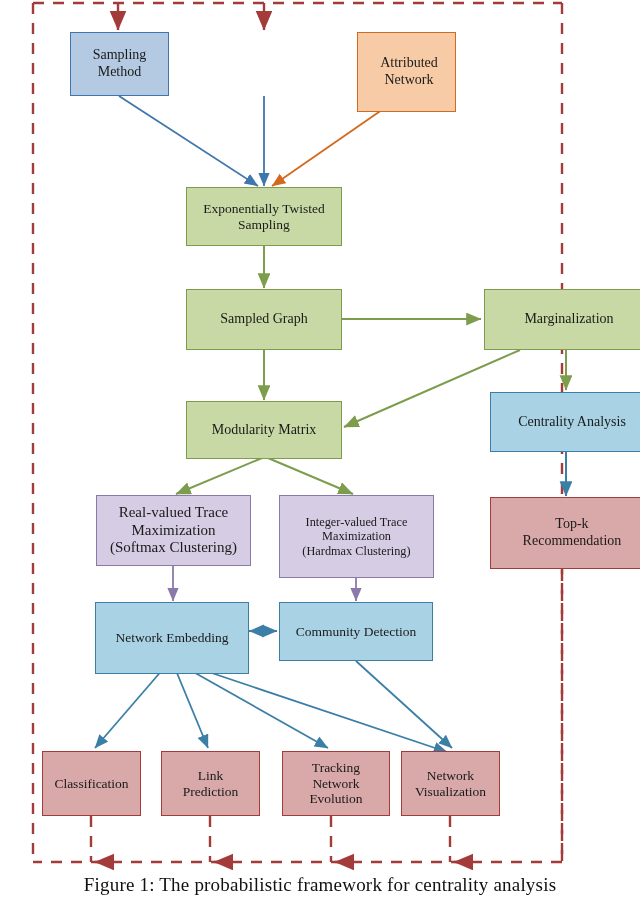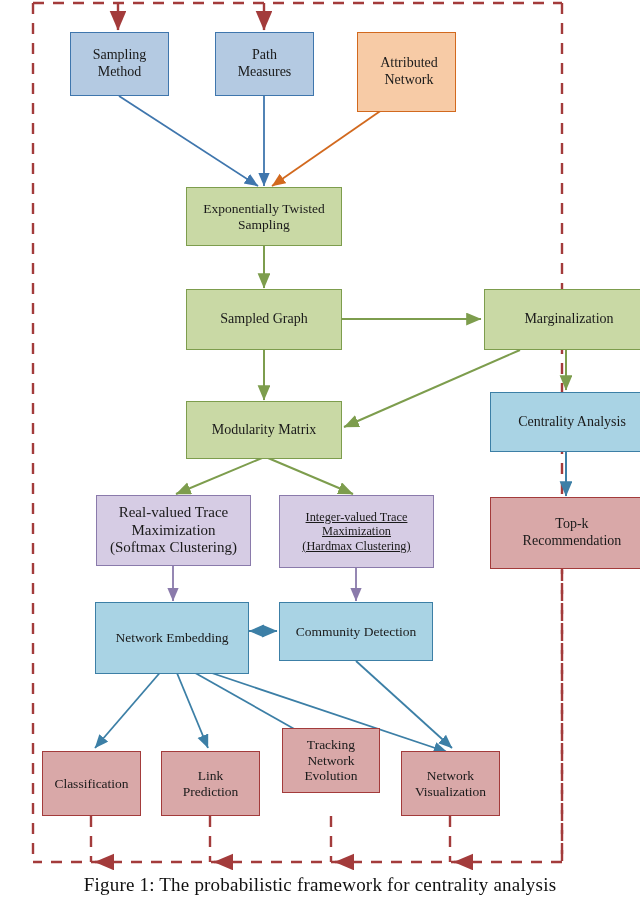--- a/index.html
+++ b/index.html
@@ -118,58 +118,56 @@
     <path d="M172,661 L208,748" stroke="#3c7fa6" stroke-width="1.8" fill="none" marker-end="url(#ah-cyan)"></path>
     <path d="M174,661 L328,748" stroke="#3c7fa6" stroke-width="1.8" fill="none" marker-end="url(#ah-cyan)"></path>
     <path d="M176,661 L447,752" stroke="#3c7fa6" stroke-width="1.8" fill="none" marker-end="url(#ah-cyan)"></path>
 
     <path d="M356,661 L452,748" stroke="#3c7fa6" stroke-width="1.8" fill="none" marker-end="url(#ah-cyan)"></path>
   </svg>
 
   <div class="node n-blue" style="left:70px;top:32px;width:99px;height:64px;font-size:14px;white-space:pre-line;">Sampling
 Method</div>
 
-  <div class="node n-blue" style="left:215px;top:32px;width:99px;height:64px;font-size:14px;white-space:pre-line;">Path
-Measures</div>
 
   <div class="node n-orange" style="left:357px;top:32px;width:99px;height:80px;font-size:14px;white-space:pre-line;padding-left:8px;">Attributed
 Network</div>
 
   <div class="node n-green" style="left:186px;top:187px;width:156px;height:59px;font-size:13.5px;white-space:pre-line;">Exponentially Twisted
 Sampling</div>
 
   <div class="node n-green" style="left:186px;top:289px;width:156px;height:61px;font-size:14px;text-align:center;">Sampled Graph</div>
 
   <div class="node n-green" style="left:484px;top:289px;width:170px;height:61px;font-size:14px;">Marginalization</div>
 
   <div class="node n-green" style="left:186px;top:401px;width:156px;height:58px;font-size:14px;">Modularity Matrix</div>
 
   <div class="node n-cyan" style="left:490px;top:392px;width:164px;height:60px;font-size:14px;">Centrality Analysis</div>
 
   <div class="node n-purple" style="left:96px;top:495px;width:155px;height:71px;font-size:15px;white-space:pre-line;">Real-valued Trace
 Maximization
 (Softmax Clustering)</div>
 
-  <div class="node n-purple" style="left:279px;top:495px;width:155px;height:73px;font-size:12.3px;white-space:pre-line;text-decoration:underline;">Integer-valued Trace
+  <div class="node n-purple" style="left:279px;top:495px;width:155px;height:83px;font-size:12.3px;white-space:pre-line;">Integer-valued Trace
 Maximization
 (Hardmax Clustering)</div>
 
   <div class="node n-red" style="left:490px;top:497px;width:164px;height:72px;font-size:14px;white-space:pre-line;">Top-k
 Recommendation</div>
 
   <div class="node n-cyan" style="left:95px;top:602px;width:154px;height:72px;font-size:13.5px;">Network Embedding</div>
 
   <div class="node n-cyan" style="left:279px;top:602px;width:154px;height:59px;font-size:13.5px;">Community Detection</div>
 
   <div class="node n-red" style="left:161px;top:751px;width:99px;height:65px;font-size:13.5px;white-space:pre-line;">Link
 Prediction</div>
 
   <div class="node n-red" style="left:42px;top:751px;width:99px;height:65px;font-size:13.5px;">Classification</div>
 
-  <div class="node n-red" style="left:282px;top:728px;width:98px;height:65px;font-size:13.5px;white-space:pre-line;">Tracking
+  <div class="node n-red" style="left:282px;top:751px;width:108px;height:65px;font-size:13.5px;white-space:pre-line;">Tracking
 Network
 Evolution</div>
 
   <div class="node n-red" style="left:401px;top:751px;width:99px;height:65px;font-size:13.5px;white-space:pre-line;">Network
 Visualization</div>
 
   <div class="caption" style="top:874px;font-size:19px;letter-spacing:0.2px;">Figure 1: The probabilistic framework for centrality analysis</div>
 
 </div>
 

